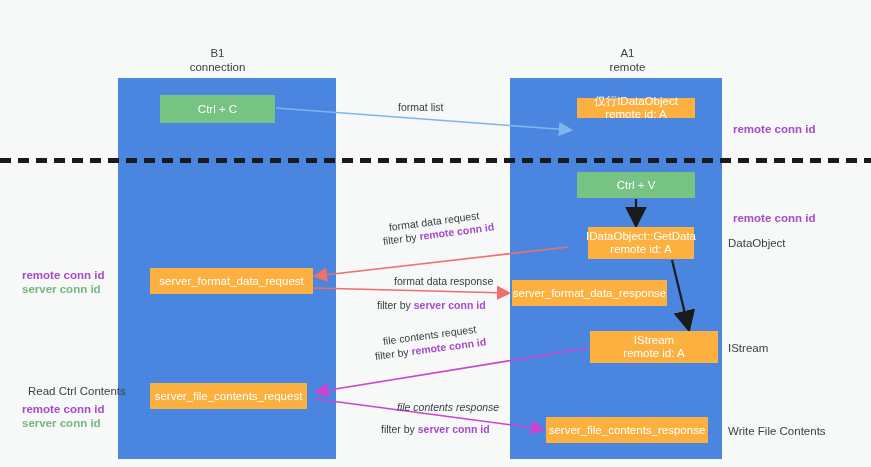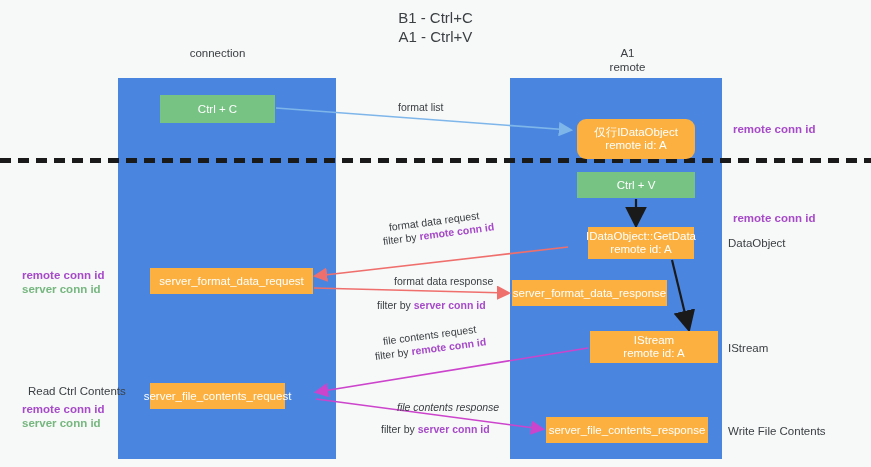--- a/index.html
+++ b/index.html
@@ -40,27 +40,27 @@
     color:#ffffff;
     font-size:11.5px;
     line-height:13px;
     padding:2px 4px;
     white-space:pre-line;
   }
   .green{background:#77c383;}
   .orange{background:#fbb040;}
 
   #box-ctrlc{left:160px;top:95px;width:115px;height:28px;}
-  #box-idataobject{left:577px;top:119px;width:118px;height:40px;border-radius:9px;}
+  #box-idataobject{left:577px;top:98px;width:118px;height:20px;}
   #box-ctrlv{left:577px;top:172px;width:118px;height:26px;}
   #box-getdata{left:588px;top:227px;width:106px;height:32px;}
   #box-fmt-req{left:150px;top:268px;width:163px;height:26px;}
   #box-fmt-resp{left:512px;top:280px;width:155px;height:26px;}
   #box-istream{left:590px;top:331px;width:128px;height:32px;}
-  #box-file-req{left:150px;top:383px;width:135px;height:26px;}
+  #box-file-req{left:150px;top:383px;width:157px;height:26px;}
   #box-file-resp{left:546px;top:417px;width:162px;height:26px;}
 
   
   .anno{font-size:11.5px;line-height:14px;}
   .purple{color:#a64ac9;font-weight:bold;}
   .greentxt{color:#76b77f;font-weight:bold;}
   .plain{color:#3c4043;}
 
   #anno-r1{left:733px;top:122px;}
   #anno-r2{left:733px;top:211px;}
@@ -132,26 +132,23 @@
 
     <line x1="588" y1="348" x2="317" y2="392" stroke="#cc44cc" stroke-width="1.6" marker-end="url(#ah-mag)"></line>
 
     <line x1="316" y1="399" x2="542" y2="429" stroke="#cc44cc" stroke-width="1.6" marker-end="url(#ah-mag)"></line>
   </svg>
 
   <svg class="abs" id="dashed" viewBox="0 0 871 5" preserveAspectRatio="none">
     <line x1="0" y1="2.5" x2="871" y2="2.5" stroke="#1a1a1a" stroke-width="5" stroke-dasharray="11 7"></line>
   </svg>
 
-  <div class="abs" id="title">
-    <div>B1 - Ctrl+C</div>
-    <div>A1 - Ctrl+V</div>
-  </div>
 
   <div class="abs col-head" id="head-b1">
+    <div>B1</div>
     <div>connection</div>
   </div>
   <div class="abs col-head" id="head-a1">
     <div>A1</div>
     <div>remote</div>
   </div>
 
   <div class="abs box green" id="box-ctrlc">Ctrl + C</div>
   <div class="abs box orange" id="box-idataobject">仅行IDataObject
 remote id: A</div>

